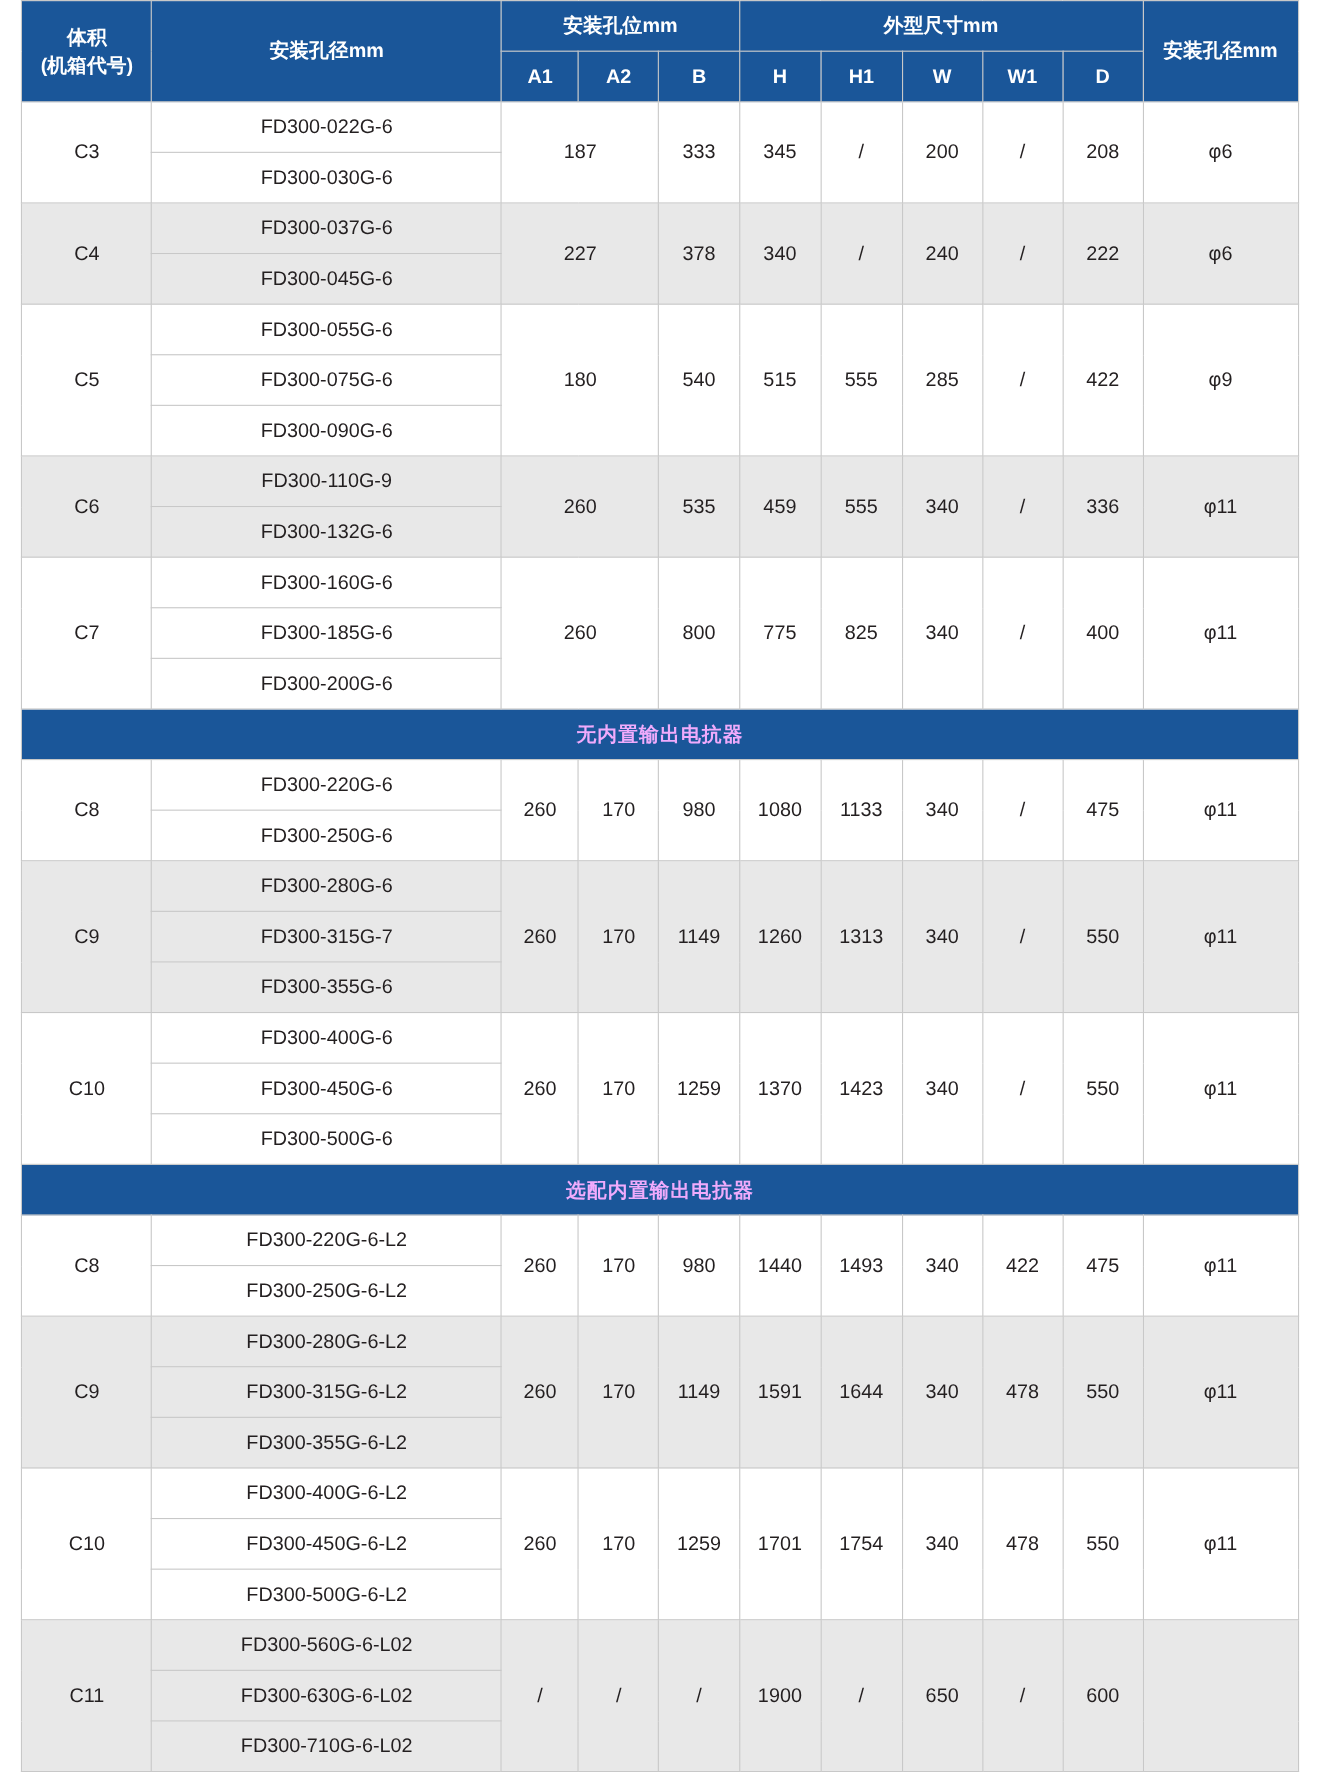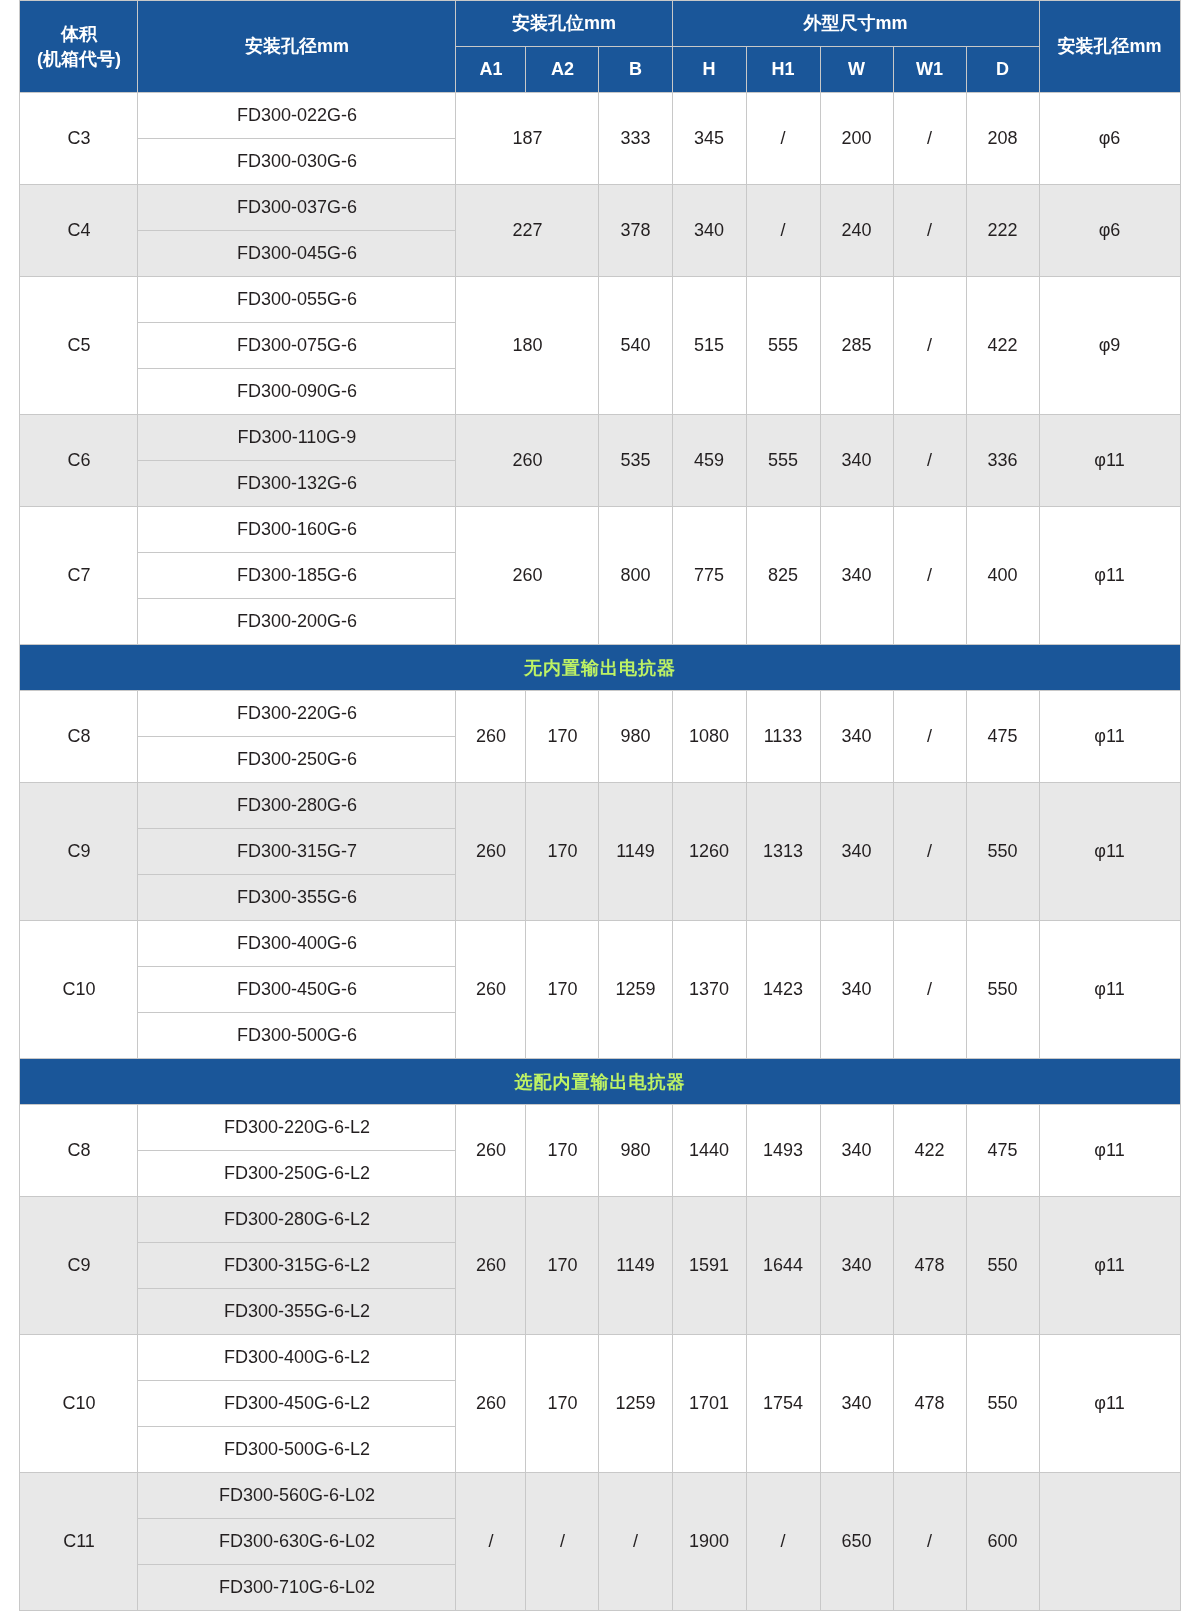--- a/index.html
+++ b/index.html
@@ -52,21 +52,21 @@
     height: 40px;
   }
   thead tr.row-top th {
     height: 46px;
   }
   thead th.tall {
     height: 86px;
   }
   .band td {
     background: #1a5699;
-    color: #bef264;
+    color: #f0abfc;
     font-weight: bold;
     font-size: 19px;
     border: 1px solid #1a5699;
     height: 44px;
     letter-spacing: 1px;
   }
   tbody tr.shade td {
     background: #e8e8e8;
   }
   tbody tr.plain td {

